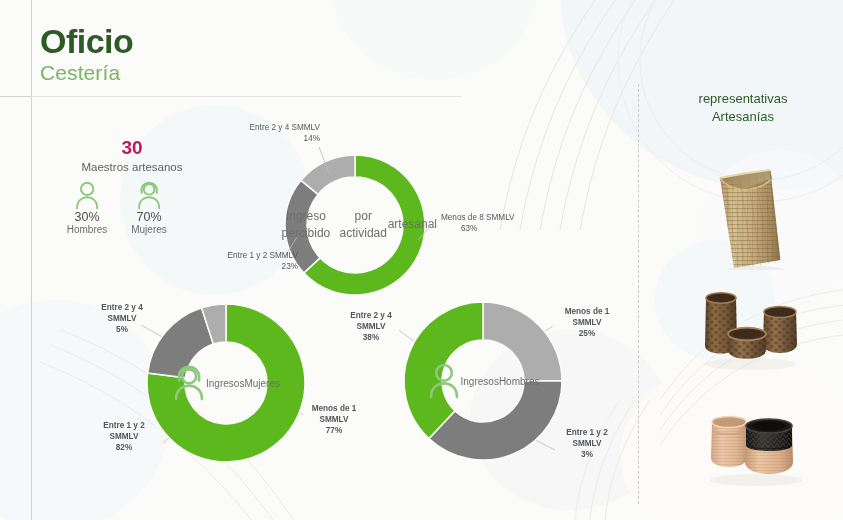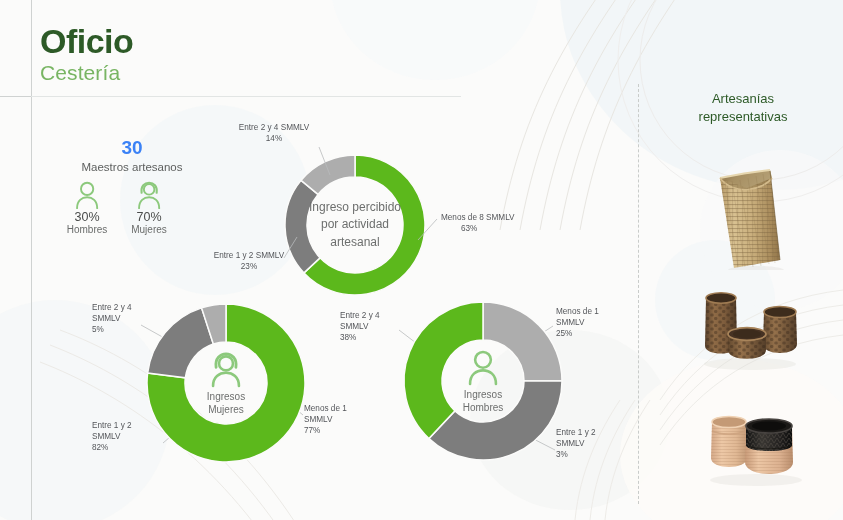--- a/index.html
+++ b/index.html
@@ -30,42 +30,42 @@
   .dotline{position:absolute;left:638px;top:84px;width:0;height:420px;
            border-left:1px dashed #c9ccca;}
 
   
   .header{position:absolute;left:40px;top:24px;}
   .title-main{font-size:34px;font-weight:bold;color:#2d5a27;letter-spacing:-.5px;line-height:1;}
   .title-sub{font-size:21px;color:#78b563;line-height:1.15;margin-top:3px;letter-spacing:.1px;}
 
   
   .stats{position:absolute;left:62px;top:138px;width:140px;text-align:center;}
-  .stat-num{font-size:19px;font-weight:bold;color:#3b82f6;line-height:1.1;}
+  .stat-num{font-size:19px;font-weight:bold;color:#be185d;line-height:1.1;}
   .stat-cap{font-size:11.5px;color:#5d5f5e;margin-top:2px;}
   .stat-pair{display:flex;justify-content:flex-start;gap:12px;margin-top:8px;}
   .stat-one{width:50px;text-align:center;}
   .stat-pct{font-size:12.5px;color:#4a4c4b;margin-top:1px;}
   .stat-lbl{font-size:10px;color:#6a6c6b;margin-top:0px;}
   .pic{height:28px;display:block;margin:0 auto;}
 
   
   .donut{position:absolute;}
   .donut svg{display:block;overflow:visible;}
   .dcenter{position:absolute;left:0;top:0;width:100%;height:100%;
-           display:flex;flex-direction:column;align-items:center;justify-content:center;
+           display:flex;flex-direction:row;align-items:center;justify-content:center;
            text-align:center;pointer-events:none;}
   .dc-line{font-size:12px;color:#6d6f6e;line-height:1.45;}
   .dc-small{font-size:10px;color:#6d6f6e;line-height:1.3;}
 
   
   .cal{position:absolute;font-size:8.2px;color:#54565a;line-height:1.32;white-space:nowrap;}
-  .cal.r{text-align:center;}
+  .cal.r{text-align:right;}
   .cal.l{text-align:left;}
-  .cal.c{text-align:left;}
+  .cal.c{text-align:center;font-weight:bold;}
 
   
   .panel-title{position:absolute;left:648px;top:90px;width:190px;text-align:center;
                font-size:13px;color:#2d5a27;line-height:1.35;}
   .prod{position:absolute;}
 </style>
 </head>
 <body>
 
 <div id="stage">
@@ -261,22 +261,22 @@
     <span>SMMLV</span><br>
     <span>25%</span>
   </div>
   <div class="cal c" style="left:556px;top:428px;width:62px;">
     <span>Entre 1 y 2</span><br>
     <span>SMMLV</span><br>
     <span>3%</span>
   </div>
 
   <div class="panel-title">
+    <div>representativas</div>
     <div>Artesanías</div>
-    <div>representativas</div>
   </div>
 
   <div class="prod" style="left:700px;top:152px;width:90px;height:118px;">
     <svg width="90" height="118" viewBox="0 0 90 118">
       <defs>
         <linearGradient id="straw1" x1="0" y1="0" x2="1" y2="0">
           <stop offset="0%" stop-color="#b59866"></stop>
           <stop offset="22%" stop-color="#d9c292"></stop>
           <stop offset="55%" stop-color="#c9ae7c"></stop>
           <stop offset="85%" stop-color="#a98c5c"></stop>

